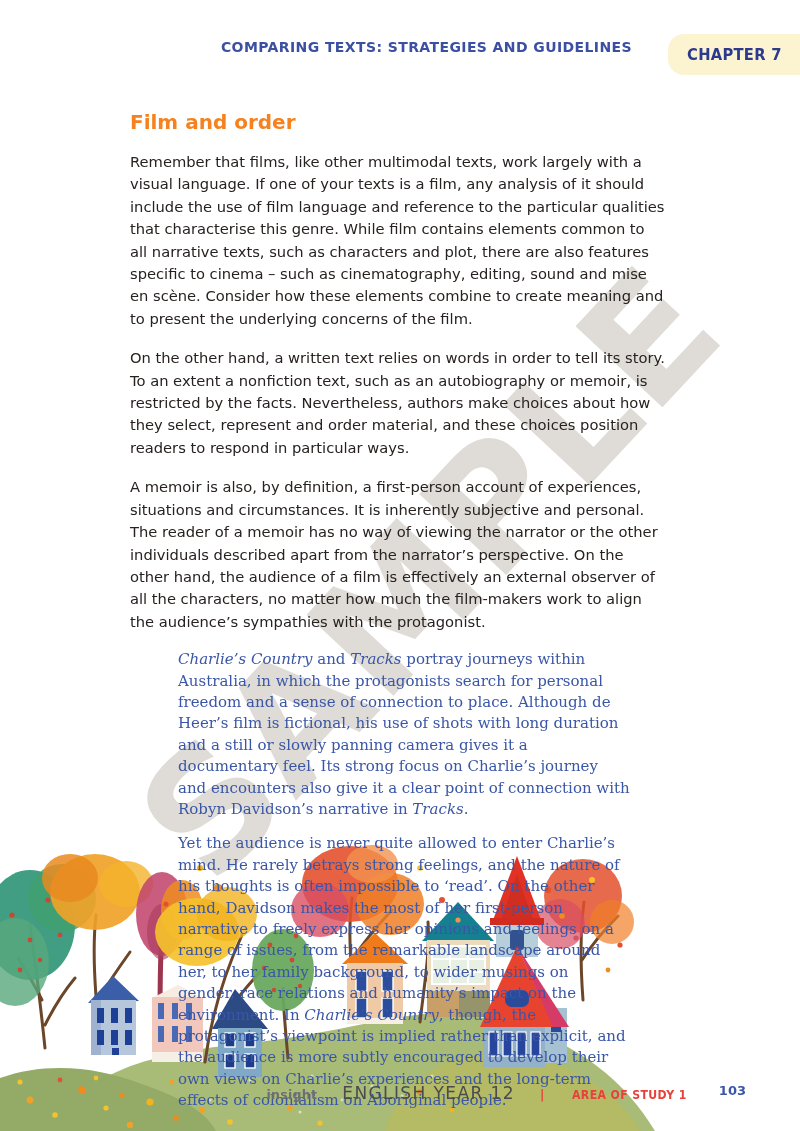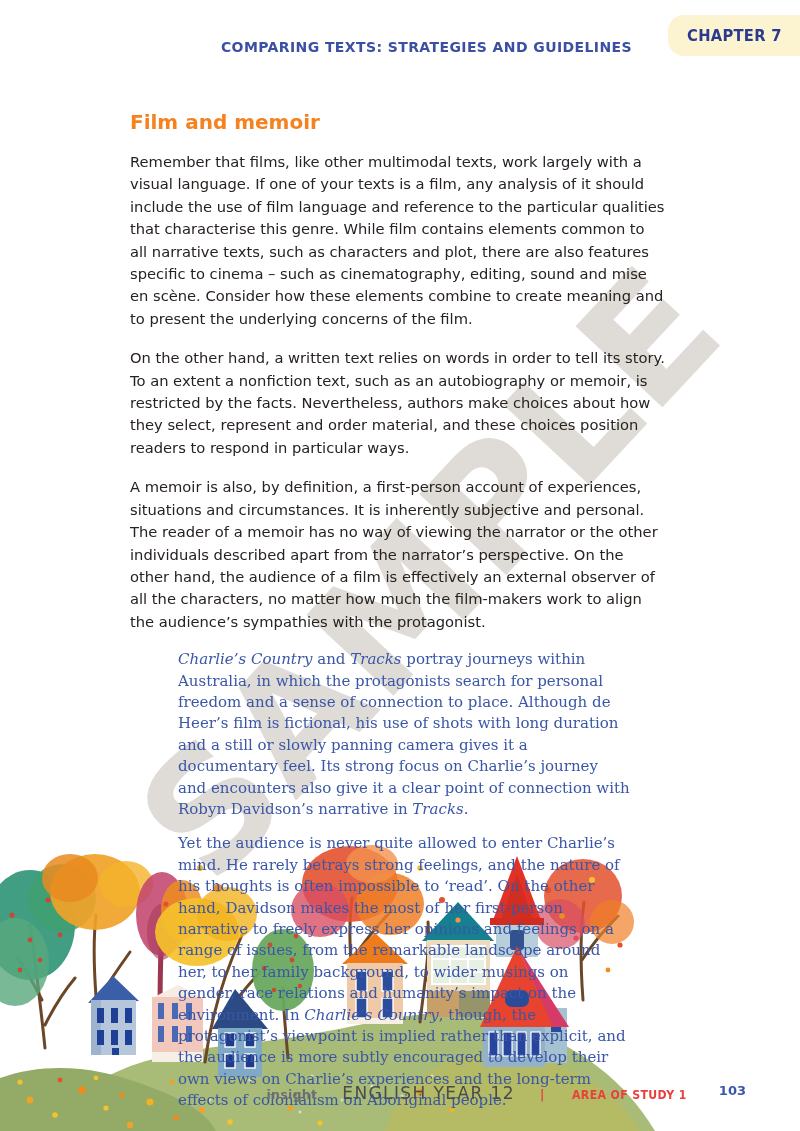--- a/index.html
+++ b/index.html
@@ -8,21 +8,21 @@
     background:#ffffff;font-family:"DejaVu Sans",sans-serif;
   }
   
   .header{position:absolute;top:0;left:0;right:0;height:80px;z-index:2;}
   .header-title{
     position:absolute;top:39px;right:168px;
     font-size:14px;font-weight:700;letter-spacing:.4px;
     color:#3b4fa3;white-space:nowrap;margin-left:32px;
   }
   .chapter-badge{
-    position:absolute;top:15px;right:0;width:132px;height:41px;
+    position:absolute;top:34px;right:0;width:132px;height:41px;
     background:#fcf3d1;border-radius:16px 0 0 16px;
     display:flex;align-items:center;justify-content:center;
   }
   .chapter-badge span{
     color:#2c3a8e;font-weight:700;font-size:16px;letter-spacing:.3px;
     transform:scaleX(.92);
   }
   
   .watermark{
     position:absolute;left:40px;top:478px;width:780px;height:190px;
@@ -66,21 +66,21 @@
 <div class="header">
   <div class="header-title">COMPARING TEXTS: STRATEGIES AND GUIDELINES</div>
   <div class="chapter-badge">
     <span>CHAPTER 7</span>
   </div>
 </div>
 
 <div class="watermark">SAMPLE</div>
 
 <div class="content">
-  <h2 class="section-heading">Film and memoir</h2>
+  <h2 class="section-heading">Film and order</h2>
   <p class="body-par">Remember that films, like other multimodal texts, work largely with a visual language. If one of your texts is a film, any analysis of it should include the use of film language and reference to the particular qualities that characterise this genre. While film contains elements common to all narrative texts, such as characters and plot, there are also features specific to cinema – such as cinematography, editing, sound and mise en scène. Consider how these elements combine to create meaning and to present the underlying concerns of the film.</p>
   <p class="body-par">On the other hand, a written text relies on words in order to tell its story. To an extent a nonfiction text, such as an autobiography or memoir, is restricted by the facts. Nevertheless, authors make choices about how they select, represent and order material, and these choices position readers to respond in particular ways.</p>
   <p class="body-par">A memoir is also, by definition, a first-person account of experiences, situations and circumstances. It is inherently subjective and personal. The reader of a memoir has no way of viewing the narrator or the other individuals described apart from the narrator’s perspective. On the other hand, the audience of a film is effectively an external observer of all the characters, no matter how much the film-makers work to align the audience’s sympathies with the protagonist.</p>
 
   <div class="sample-quote">
     <p><i>Charlie’s Country</i><span> and </span><i>Tracks</i><span> portray journeys within Australia, in which the protagonists search for personal freedom and a sense of connection to place. Although de Heer’s film is fictional, his use of shots with long duration and a still or slowly panning camera gives it a documentary feel. Its strong focus on Charlie’s journey and encounters also give it a clear point of connection with Robyn Davidson’s narrative in </span><i>Tracks</i><span>.</span></p>
     <p><span>Yet the audience is never quite allowed to enter Charlie’s mind. He rarely betrays strong feelings, and the nature of his thoughts is often impossible to ‘read’. On the other hand, Davidson makes the most of her first-person narrative to freely express her opinions and feelings on a range of issues, from the remarkable landscape around her, to her family background, to wider musings on gender, race relations and humanity’s impact on the environment. In </span><i>Charlie’s Country</i><span>, though, the protagonist’s viewpoint is implied rather than explicit, and the audience is more subtly encouraged to develop their own views on Charlie’s experiences and the long-term effects of colonialism on Aboriginal people.</span></p>
   </div>
 </div>
 

